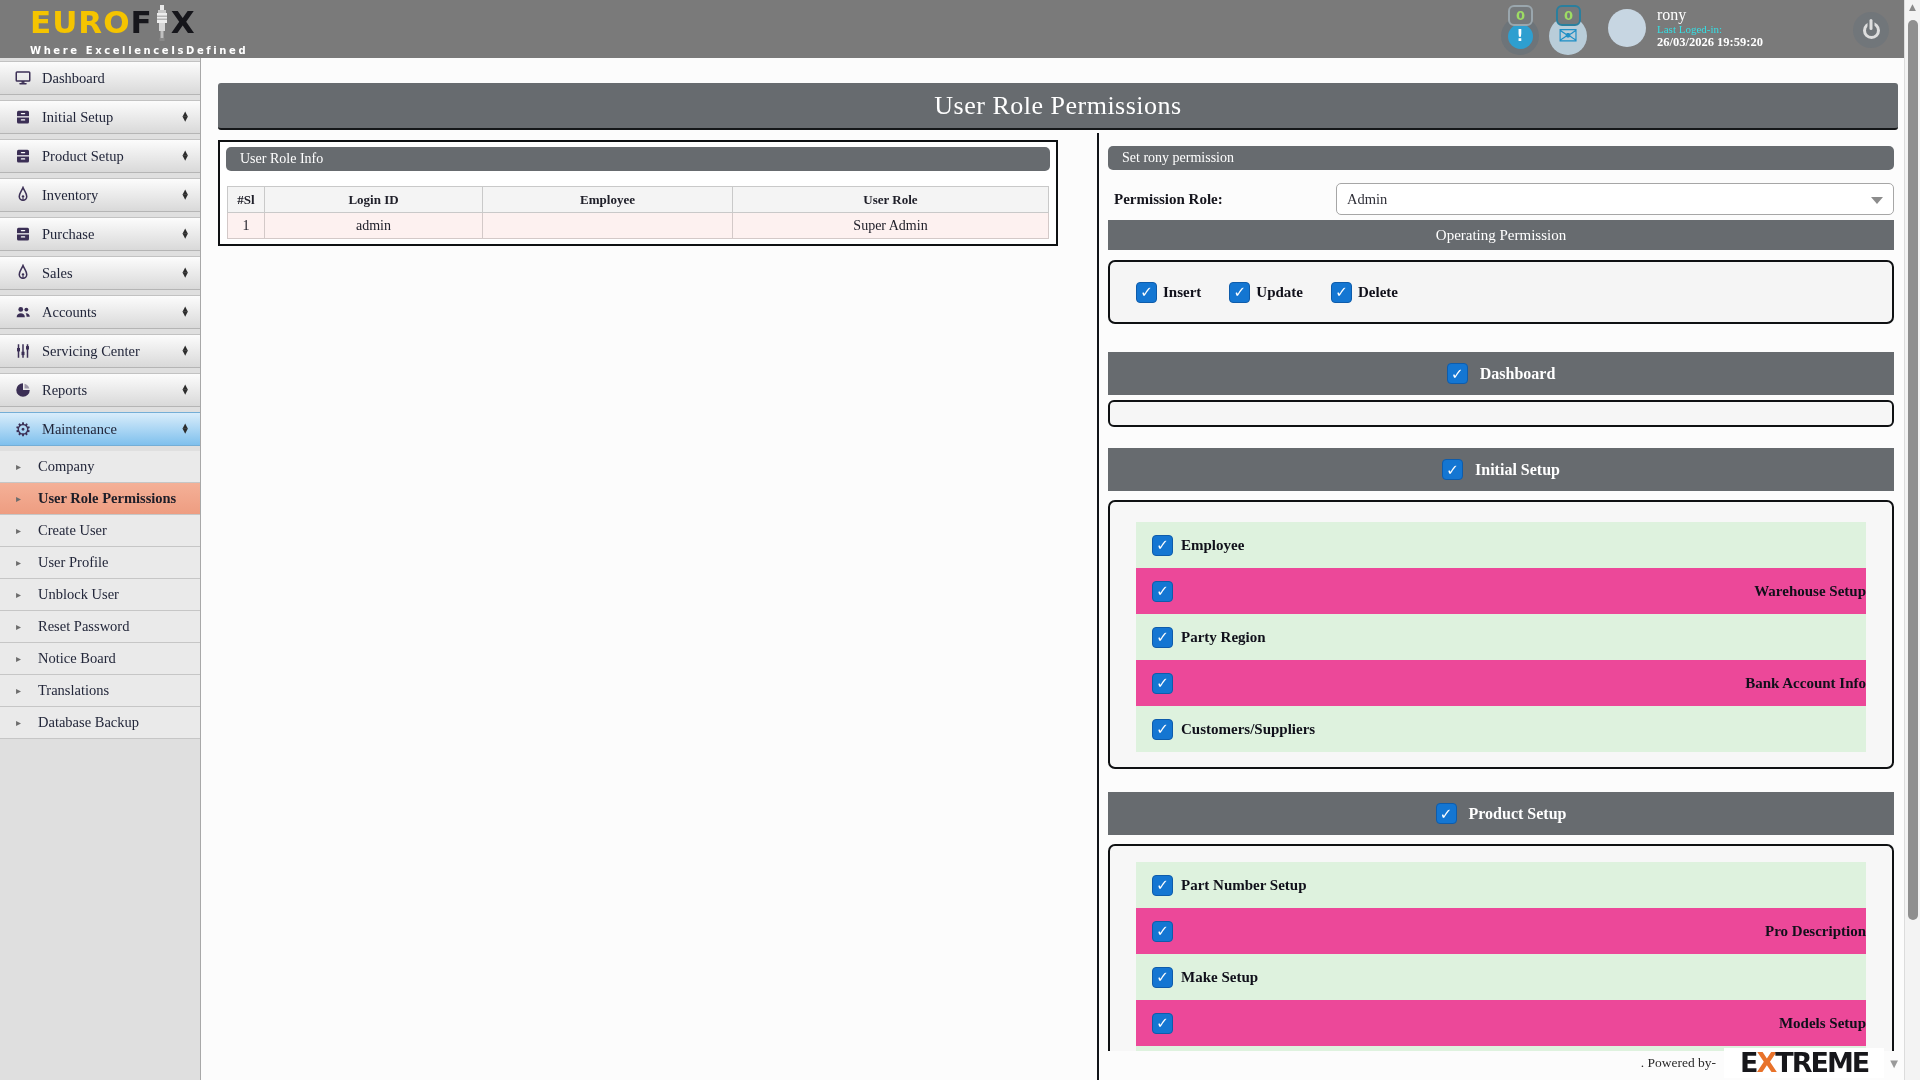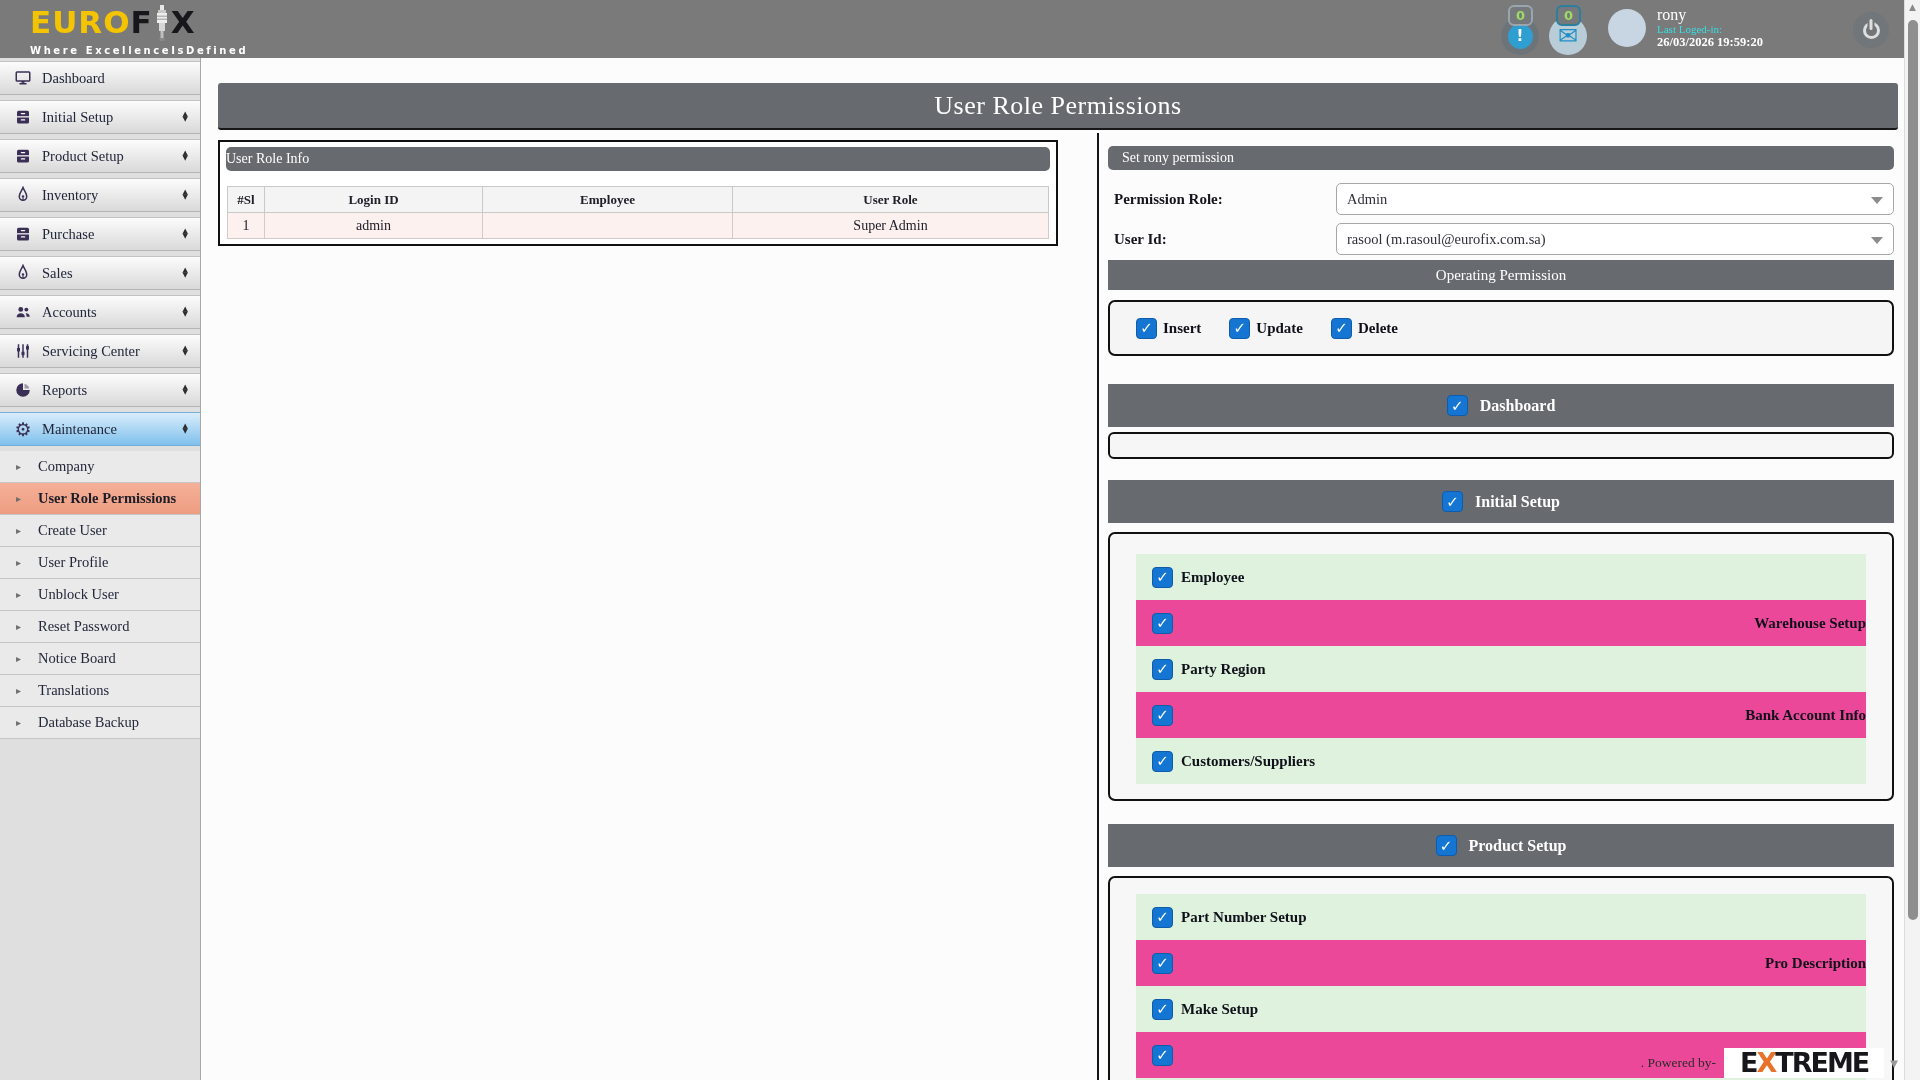--- a/index.html
+++ b/index.html
@@ -49,35 +49,35 @@
   .s-sub .arr { width:12px; margin-left:16px; color:#6d6d6d; font-size:10px; }
   .s-sub .s-sublbl { margin-left:10px; font-size:14.5px; color:#23273a; }
   .s-sub.active .s-sublbl { font-weight:bold; color:#1d1d28; }
 
   
   .main { position:absolute; left:202px; top:58px; right:0; bottom:0; background:#fcfcfc; }
   .darkbar { background:#676b6f; color:#ffffff; }
   .title-bar { position:absolute; left:16px; top:25px; right:22px; height:47px; border-radius:3px; border-bottom:2px solid #151719; display:flex; align-items:center; justify-content:center; font-size:26px; letter-spacing:.5px; }
 
   .left-panel { position:absolute; left:16px; top:82px; width:840px; height:106px; border:2px solid #0f1113; background:#ffffff; }
-  .panel-head { margin:5px 6px 0 6px; height:24px; border-radius:5px; font-size:14px; line-height:24px; }
+  .panel-head { margin:5px 6px 0 6px; height:24px; border-radius:5px; font-size:14px; line-height:24px; padding-left:14px; }
   .uri-table { margin:15px 7px 0 7px; width:822px; border-collapse:collapse; font-size:13px; color:#20202a; }
   .uri-table th { height:26px; background:#f4f4f4; border:1px solid #c9c9c9; font-weight:bold; }
   .uri-table td { height:26px; background:#fdf1f0; border:1px solid #d3c9c8; text-align:center; font-size:14px; }
 
   
   .right-region { position:absolute; left:895px; top:75px; right:16px; bottom:0; border-left:2px solid #111418; padding:0 10px 0 9px; overflow:hidden; }
   .srp-head { margin-top:13px; height:24px; border-radius:5px; font-size:14px; line-height:24px; padding-left:14px; }
   .fieldrow { display:flex; align-items:center;justify-content:flex-end; }
   .fr-1 { margin-top:13px; } .fr-2 { margin-top:8px; }
   .flabel { width:228px; font-weight:bold; font-size:15px; color:#15151d; padding-left:6px; }
   .fselect { flex:1; height:32px; border:1px solid #a6a6a6; border-radius:5px; background:#fff; position:relative; line-height:30px; padding-left:10px; font-size:14.5px; color:#2f2f38; cursor:pointer; }
   .fselect::after { content:''; position:absolute; right:10px; top:13px; border-left:6px solid transparent; border-right:6px solid transparent; border-top:7px solid #8c8c8c; }
   .op-head { margin-top:5px; height:30px; display:flex; align-items:center; justify-content:center; font-size:15px; }
-  .op-box { margin-top:10px; height:56px; border:2px solid #0f1113; border-radius:7px; background:#f5f5f5; display:flex; align-items:center; padding-left:26px; gap:28px; }
+  .op-box { margin-top:10px; height:64px; border:2px solid #0f1113; border-radius:7px; background:#f5f5f5; display:flex; align-items:center; padding-left:26px; gap:28px; }
   .op-item { display:flex; align-items:center; gap:6px; }
   .op-item .plabel { font-weight:bold; font-size:15px; color:#10101a; }
 
   .cbx { width:21px; height:21px; background:#1476d2; border:1px solid #0e5cab; border-radius:4px; display:inline-flex; align-items:center; justify-content:center; flex:none; cursor:pointer; }
   .cbx::after { content:'✓'; color:#fff; font-weight:bold; font-size:15px; font-family:"DejaVu Sans",sans-serif; }
 
   .sec-head { height:43px; display:flex; align-items:center; justify-content:center; gap:12px; font-weight:bold; font-size:16px; }
   .sh-dash { margin-top:28px; } .sh-init { margin-top:21px; } .sh-prod { margin-top:23px; }
   .empty-box { margin-top:5px; height:27px; border:2px solid #0f1113; border-radius:6px; background:#f6f6f6; }
   .sec-box { margin-top:9px; border:2px solid #0f1113; border-radius:7px; background:#f7f7f7; padding:20px 26px 15px 26px; }
@@ -350,24 +350,20 @@
       </table>
   </div>
 
   <div class="right-region">
     <div class="srp-head darkbar">Set rony permission</div>
 
     <div class="fieldrow fr-1">
       <div class="flabel">Permission Role:</div>
       <div class="fselect">Admin</div>
     </div>
-    <div class="fieldrow fr-2">
-      <div class="flabel">User Id:</div>
-      <div class="fselect">rasool (m.rasoul@eurofix.com.sa)</div>
-    </div>
 
     <div class="op-head darkbar">Operating Permission</div>
 
     <div class="op-box">
       <div class="op-item">
         <span class="cbx"></span>
         <span class="plabel">Insert</span>
       </div>
       <div class="op-item">
         <span class="cbx"></span>

